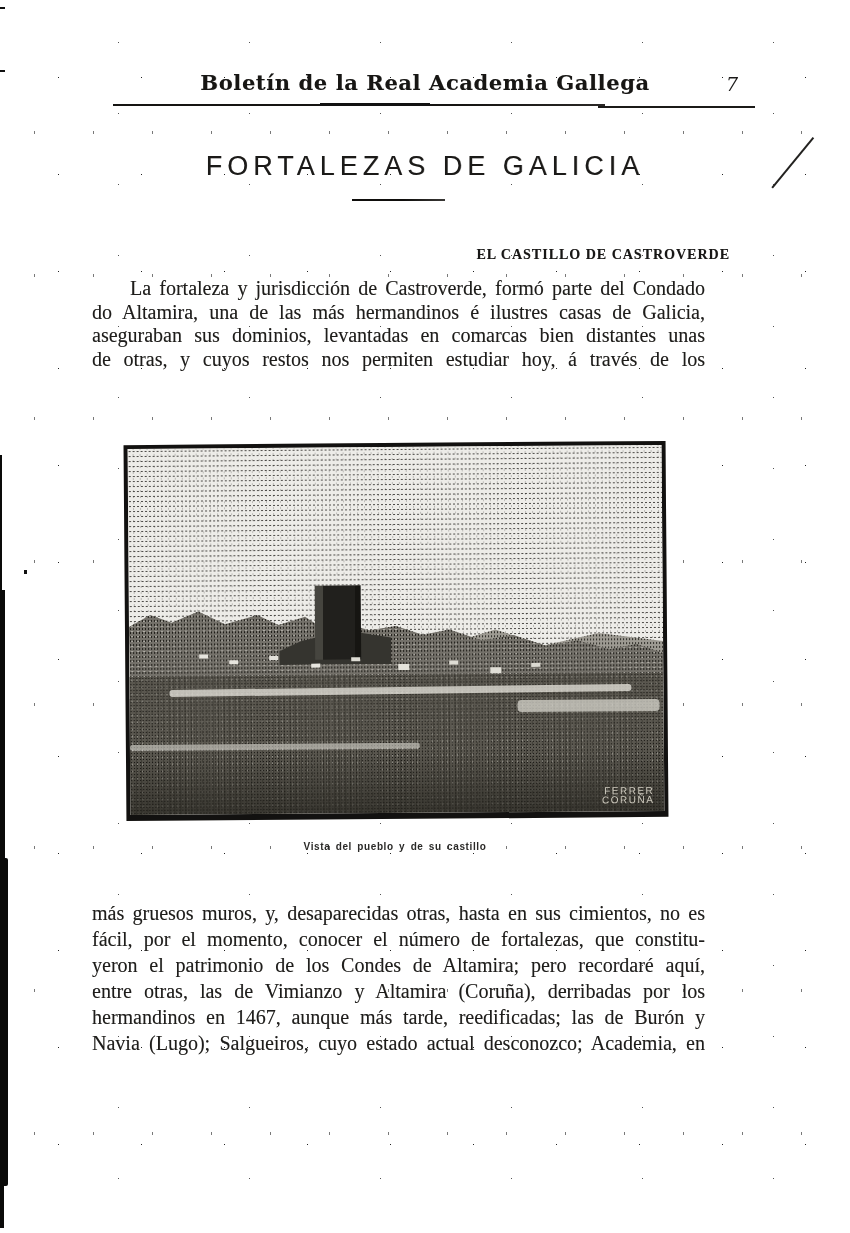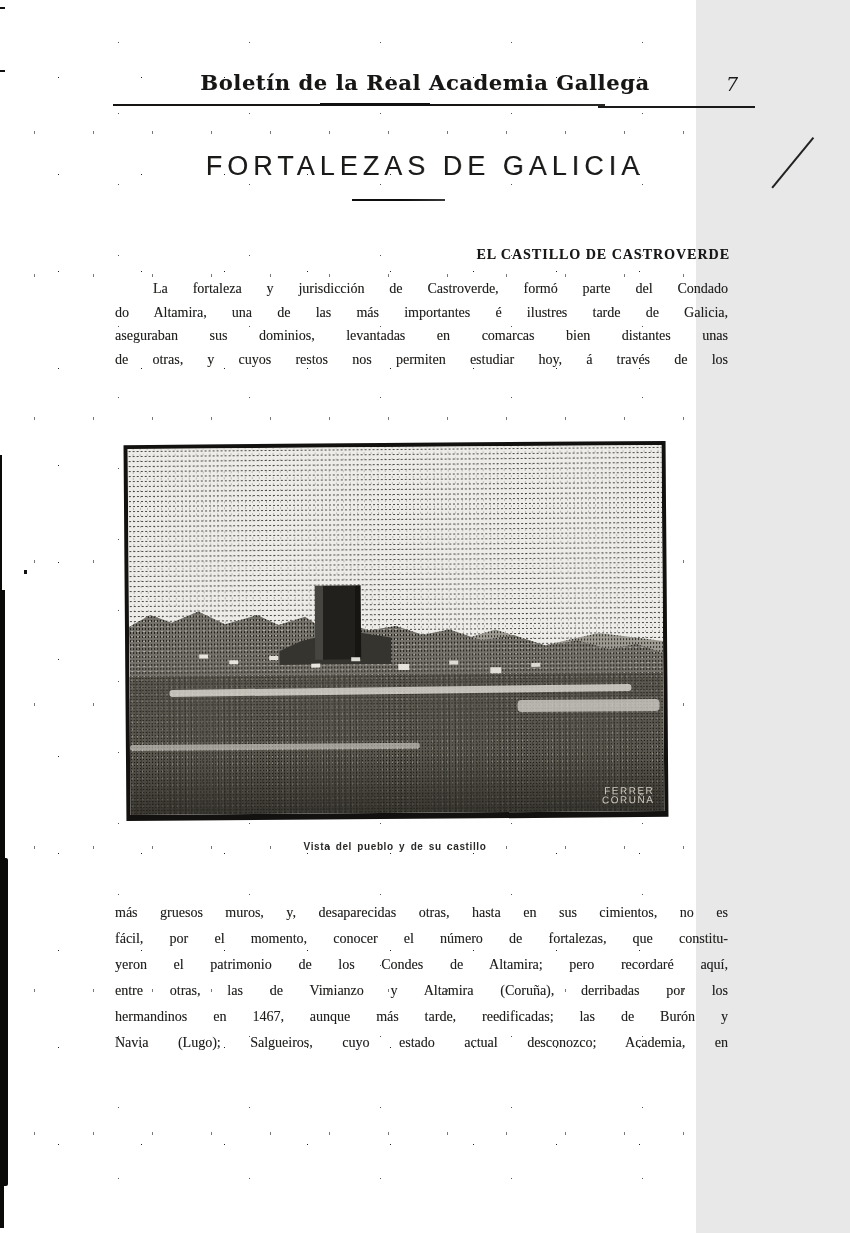--- a/index.html
+++ b/index.html
@@ -1,18 +1,18 @@
 <!DOCTYPE html>
 <html><head>
 <meta charset="utf-8">
 <style>
   html,body{margin:0;padding:0;}
   body{width:850px;height:1233px;overflow:hidden;background:#e8e8e8;}
   .page{
-    position:relative;width:696px;height:1233px;background-color:#ffffff;
+    position:relative;width:850px;height:1233px;background-color:#ffffff;
     background-image:
       radial-gradient(rgba(10,10,10,.9) .6px, transparent .75px),
       radial-gradient(rgba(10,10,10,.7) .5px, transparent .65px),
       radial-gradient(rgba(10,10,10,.55) .55px, transparent .7px);
     background-size:83px 97px,131px 71px,59px 143px;
     background-position:17px 29px,53px 7px,5px 61px;
     font-family:"Liberation Serif",serif;color:#1d1c1a;
   }
   
   .hdr{position:absolute;top:70px;left:25px;width:800px;text-align:center;
@@ -27,22 +27,22 @@
   
   .title{position:absolute;top:151px;left:27px;width:796px;text-align:center;
     font-family:"Liberation Sans",sans-serif;font-size:27px;font-weight:400;
     letter-spacing:5px;color:#1b1a18;text-shadow:.4px .4px 0 rgba(20,18,16,.4);}
   .tdivider{position:absolute;top:199px;left:352px;width:93px;height:2px;
     background:linear-gradient(90deg,#0f0e0c 55%,#3a3836);}
   .subtitle{position:absolute;top:231px;left:0;width:730px;text-align:right;
     font-family:"Liberation Serif",serif;font-weight:bold;font-size:14px;
     letter-spacing:1px;color:#181716;text-shadow:.3px .3px 0 rgba(20,18,16,.4);margin-top:16px;}
   
-  .para{position:absolute;left:92px;width:613px;font-size:14px;color:#1e1d1b;
-    text-shadow:.25px .25px 0 rgba(25,22,18,.35);margin-left:23px;}
+  .para{position:absolute;left:92px;width:613px;font-size:20px;color:#1e1d1b;
+    text-shadow:.25px .25px 0 rgba(25,22,18,.35);}
   .para .tline{text-align:justify;text-align-last:justify;white-space:normal;}
   .p1{top:277px;line-height:23.5px;}
   .p1 .tline:first-child{padding-left:38px;}
   .p2{top:900px;line-height:26px;}
   
   .figure{position:absolute;top:443px;left:125px;width:534px;height:366px;
     border:4px solid #121110;border-bottom-width:6px;transform:rotate(-0.45deg);
     overflow:hidden;background:#e9e7e2;}
   .ph{position:absolute;}
   .ph-sky{left:0;top:0;width:534px;height:250px;background-color:#edece8;
@@ -112,21 +112,21 @@
   <div class="hrule-a"></div>
   <div class="hrule-b"></div>
   <div class="hrule-c"></div>
 
   <div class="title">FORTALEZAS DE GALICIA</div>
   <div class="tdivider"></div>
   <div class="subtitle">EL CASTILLO DE CASTROVERDE</div>
 
   <div class="para p1">
       <div class="tline">La fortaleza y jurisdicción de Castroverde, formó parte del Condado</div>
-      <div class="tline">do Altamira, una de las más importantes é ilustres tarde de Galicia,</div>
+      <div class="tline">do Altamira, una de las más hermandinos é ilustres casas de Galicia,</div>
       <div class="tline">aseguraban sus dominios, levantadas en comarcas bien distantes unas</div>
       <div class="tline">de otras, y cuyos restos nos permiten estudiar hoy, á través de los</div>
     </div>
 
   <div class="figure">
     <div class="ph ph-sky"></div>
     <div class="ph ph-farhill"></div>
     <div class="ph ph-hill"></div>
     <div class="ph ph-keep"></div>
     <div class="ph ph-tower"></div>

